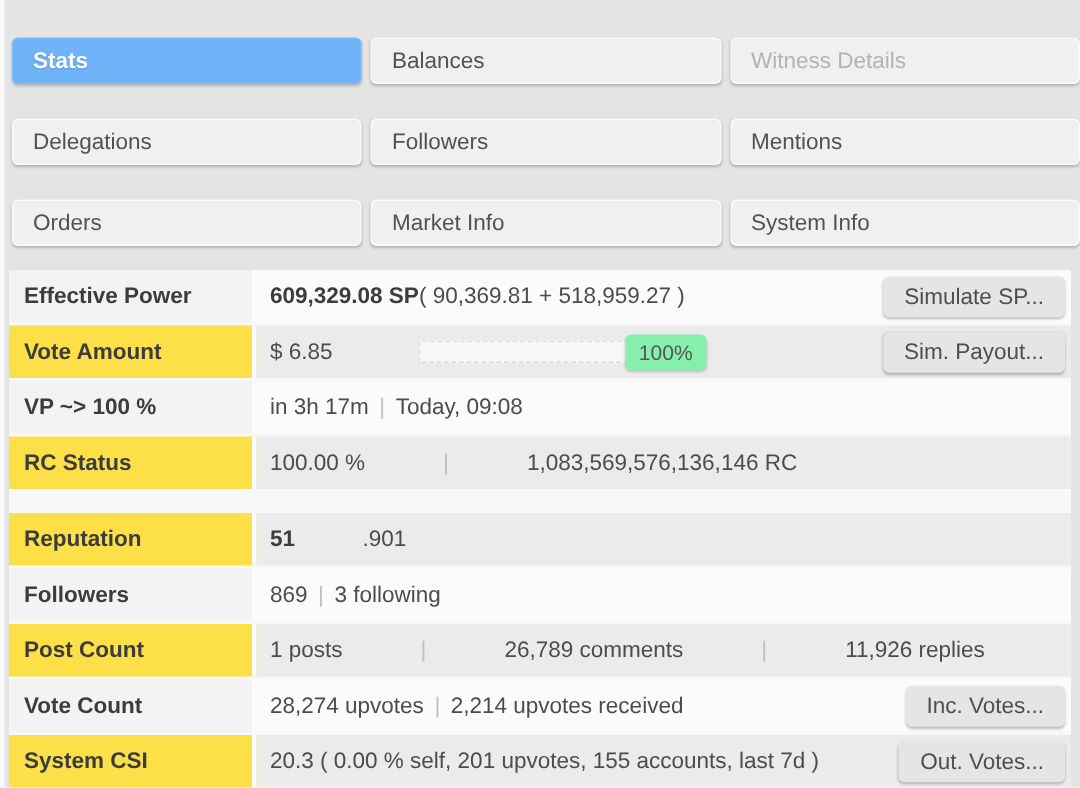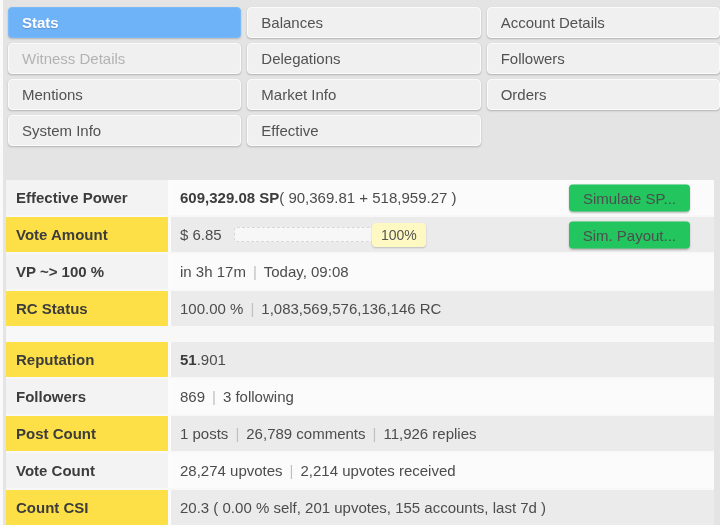--- a/index.html
+++ b/index.html
@@ -9,22 +9,23 @@
     font-family:"Liberation Sans","DejaVu Sans",sans-serif;
     font-size:15px;color:#4c4c4c;
     position:relative;
   }
   .left-edge{position:absolute;left:0;top:0;width:3px;height:525px;background:#fafafa;}
 
   
   .tabs{
     display:grid;
     grid-template-columns:repeat(3,1fr);
-    gap:5px 6px;
+    gap:23px 6px;
     padding:7px 0 0 8px;
+    margin-top:18px;
   }
   .tab{
     height:31px;
     background:#f0f0f0;
     border:1px solid #fbfbfb;
     border-radius:4px;
     box-shadow:0 1px 2px rgba(0,0,0,0.22);
     display:flex;align-items:center;
     padding-left:13px;
     color:#525252;
@@ -55,78 +56,75 @@
     white-space:nowrap;
   }
   .tvalue{
     flex:1;display:flex;align-items:center;
     padding-left:9px;position:relative;
     white-space:nowrap;
   }
   .trow.light .tlabel{background:#f3f3f3;}
   .trow.light .tvalue{background:#fbfbfb;}
   .trow.dark  .tlabel{background:#fde047;}
-  .trow.dark  .tvalue{background:#ebebeb;}
+  .trow.dark  .tvalue{background:#ebebeb;gap:45px;}
   .seg.b{font-weight:bold;color:#3c3c3c;}
   .sep{color:#c0c0c0;margin:0 7px;}
   .spacer{height:14px;}
 
   .row-btn{
-    position:absolute;right:24px;top:50%;transform:translateY(-50%);
-    background:#22c55e;border:none;border-radius:4px;
+    position:absolute;right:4px;top:50%;transform:translateY(-50%);
+    background:#e5e5e5;border:none;border-radius:4px;
     box-shadow:0 1px 2px rgba(0,0,0,0.25);
     font-family:inherit;font-size:15px;color:#4e4e4e;
     padding:5px 14px;cursor:pointer;white-space:nowrap;
   }
 
   .pbar-wrap{position:relative;width:190px;margin-left:12px;height:15px;}
   .pbar{
     width:100%;height:100%;box-sizing:border-box;
     background:#f7f7f7;
     border:1px dashed #d8d8d8;border-radius:3px;
   }
   .pbadge{
     position:absolute;right:-2px;top:50%;transform:translateY(-50%);
-    background:#fef9c3;border-radius:4px;
+    background:#86efac;border-radius:4px;
     box-shadow:0 1px 2px rgba(0,0,0,0.2);
     padding:4px 9px;font-size:14px;color:#555;text-align:right;
   }
 </style>
 </head>
 <body>
 
 <div class="left-edge"></div>
 
 <div class="tabs">
     <div class="tab active">
       <span>Stats</span>
     </div>
     <div class="tab normal">
       <span>Balances</span>
     </div>
-    <div class="tab normal">
-      <span>Account Details</span>
-    </div>
     <div class="tab disabled">
       <span>Witness Details</span>
     </div>
     <div class="tab normal">
       <span>Delegations</span>
     </div>
     <div class="tab normal">
       <span>Followers</span>
     </div>
     <div class="tab normal">
       <span>Mentions</span>
     </div>
     <div class="tab normal">
+      <span>Orders</span>
+    </div>
+    <div class="tab normal">
       <span>Market Info</span>
-    </div>
-    <div class="tab normal">
-      <span>Orders</span>
     </div>
     <div class="tab normal">
       <span>System Info</span>
     </div>
     <div class="tab normal">
       <span>Effective</span>
     </div>
     <div class="tab empty">
       <span></span>
     </div>
@@ -196,22 +194,24 @@
           <span class="sep">|</span>
           <span class="seg">11,926 replies</span>
         </div>
       </div>
       <div class="trow light">
         <div class="tlabel">Vote Count</div>
         <div class="tvalue">
           <span class="seg">28,274 upvotes</span>
           <span class="sep">|</span>
           <span class="seg">2,214 upvotes received</span>
-        </div>
-      </div>
-      <div class="trow dark">
-        <div class="tlabel">Count CSI</div>
+          <button class="row-btn">Inc. Votes...</button>
+        </div>
+      </div>
+      <div class="trow dark">
+        <div class="tlabel">System CSI</div>
         <div class="tvalue">
           <span class="seg">20.3 ( 0.00 % self, 201 upvotes, 155 accounts, last 7d )</span>
+          <button class="row-btn">Out. Votes...</button>
         </div>
       </div>
     </div>
 </div>
 
 </body></html>

